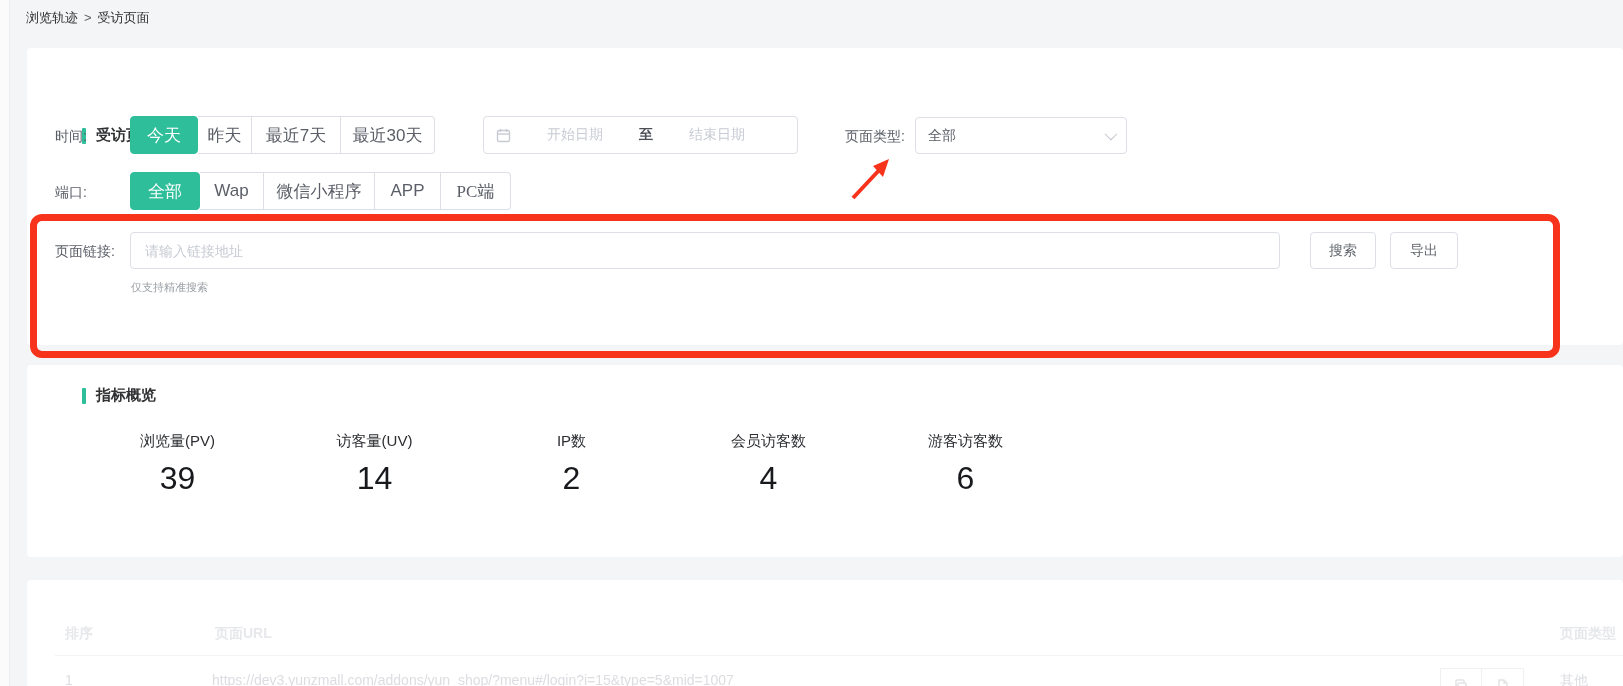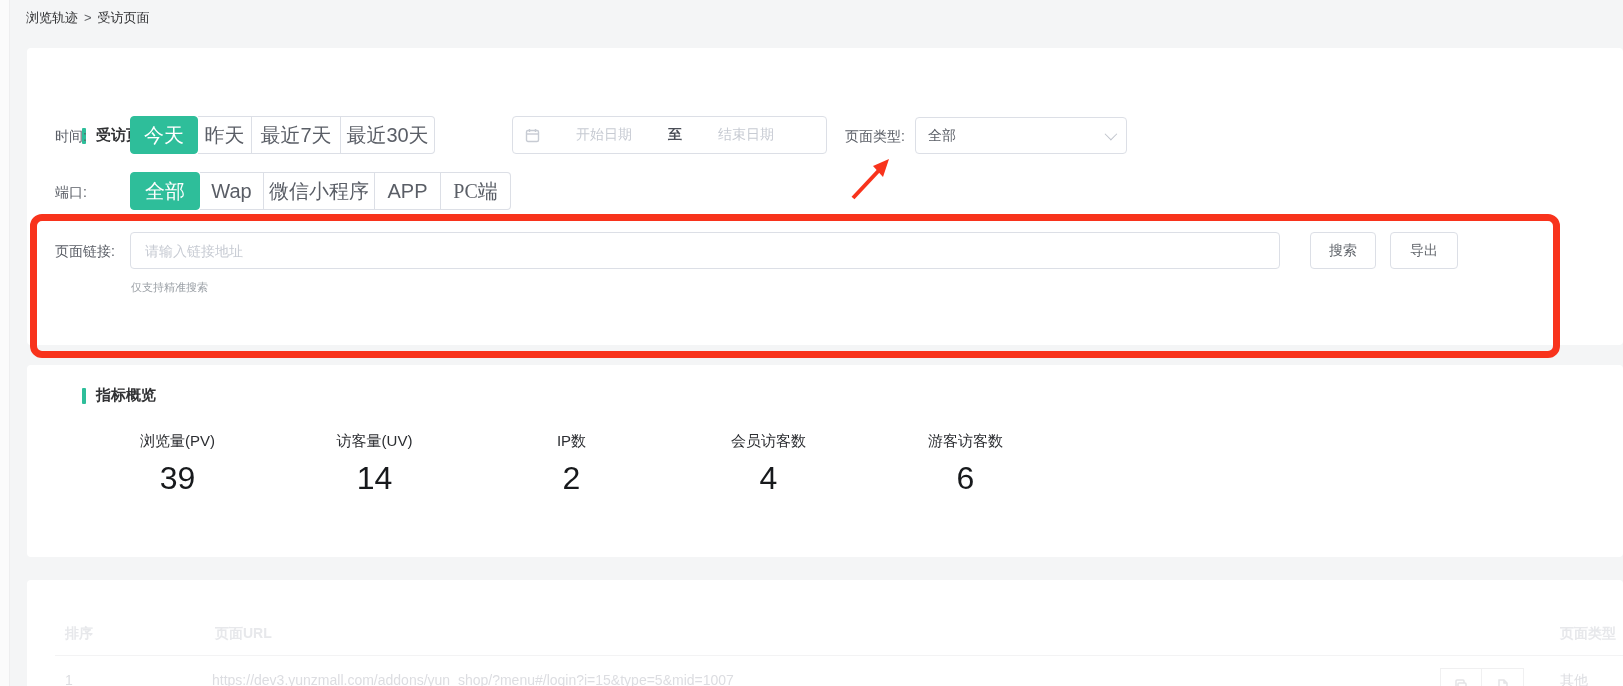--- a/index.html
+++ b/index.html
@@ -28,29 +28,29 @@
     position:absolute; display:flex; align-items:center; gap:10px;
   }
   .green-bar { width:4px; height:16px; background:#2ebe9a; border-radius:1px; }
   .section-title .t { font-size:15px; font-weight:bold; color:#303133; }
   .section-title .note { font-size:14px; color:#73767a; font-weight:normal; }
   .row-label { position:absolute; font-size:14px; color:#5a5e66; }
   .btn-group { position:absolute; display:flex; }
   .seg-btn {
     height:38px; display:flex; align-items:center; justify-content:center;
     background:#fff; border:1px solid #dcdfe6; border-left-width:0;
-    font-size:20px; color:#5a5e66; cursor:pointer; white-space:nowrap;
+    font-size:17px; color:#5a5e66; cursor:pointer; white-space:nowrap;
   }
   .seg-btn:first-child { border-left-width:1px; border-radius:4px 0 0 4px; }
   .seg-btn:last-child { border-radius:0 4px 4px 0; }
   .seg-btn.active {
     background:#2ebe9a; color:#fff; border-color:#2ebe9a; border-radius:4px;
   }
   .date-range {
-    position:absolute; left:485px; top:116px; width:315px; height:38px;
+    position:absolute; left:456px; top:116px; width:315px; height:38px;
     border:1px solid #dcdfe6; border-radius:4px; background:#fff;
     display:flex; align-items:center; padding:0 12px; gap:10px;
   }
   .date-range .ph { font-size:14px; color:#c7cbd3; width:108px; text-align:center; }
   .date-range .to { font-size:14px; color:#4a4e57; font-weight:bold; }
   .select-box {
     position:absolute; left:915px; top:117px; width:212px; height:37px;
     border:1px solid #dcdfe6; border-radius:4px; background:#fff;
     display:flex; align-items:center; padding:0 12px; cursor:pointer;
   }

